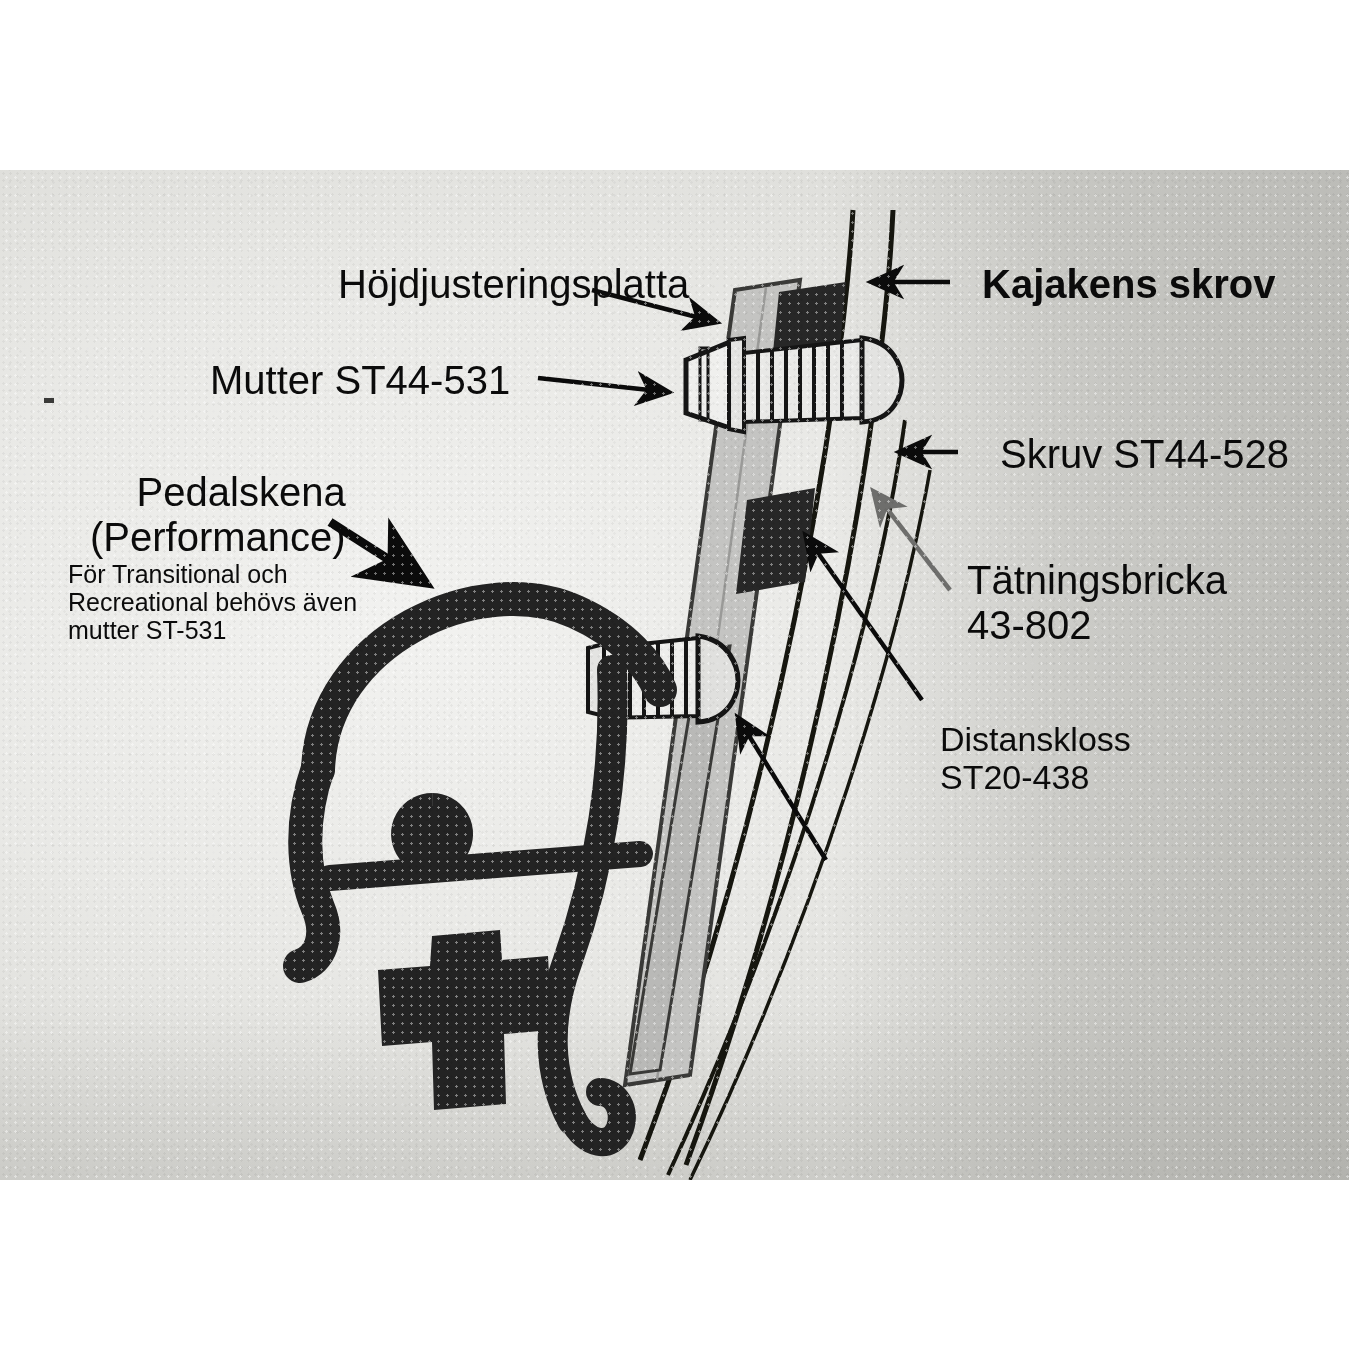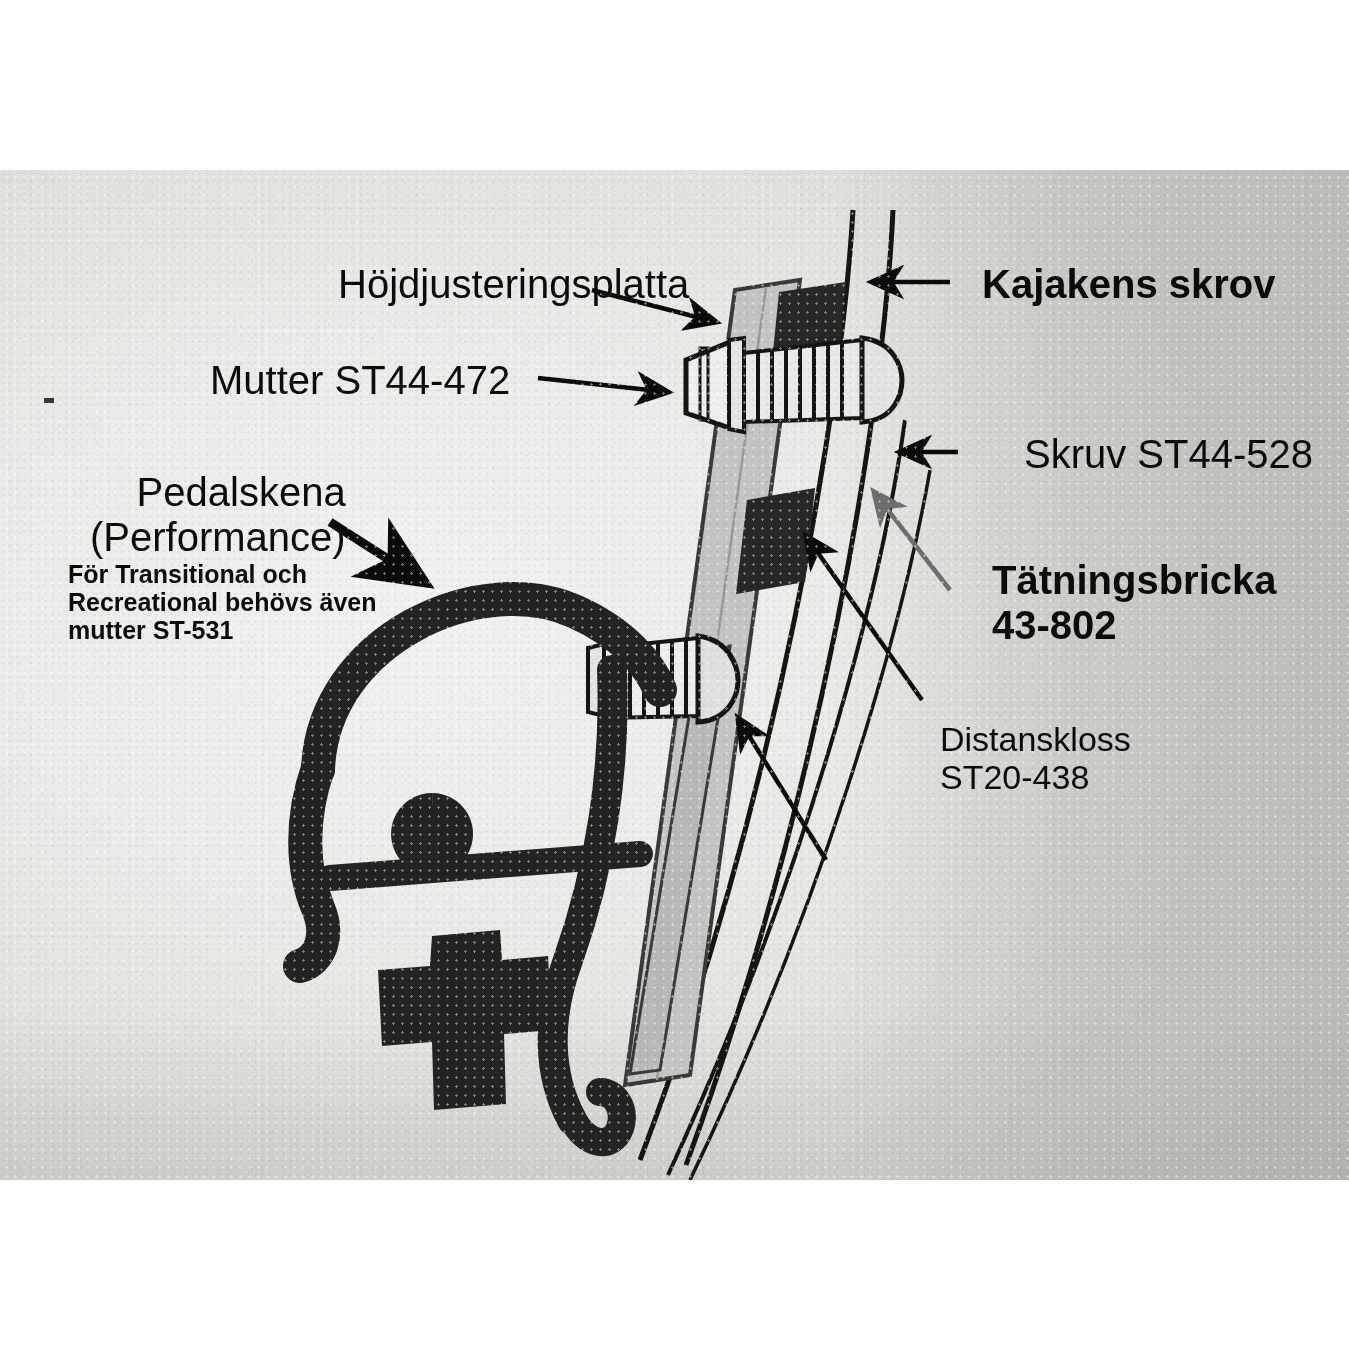--- a/index.html
+++ b/index.html
@@ -69,21 +69,21 @@
   }
   .lbl {
     position: absolute;
     color: #0b0b0b;
     line-height: 1.12;
     white-space: pre;
     z-index: 5;
   }
   .lbl.big   { font-size: 40px; }
   .lbl.mid   { font-size: 34px; }
-  .lbl.small { font-size: 25px; font-weight: bold; }
+  .lbl.small { font-size: 25px; }
   .speck {
     position: absolute;
     background: #3a3a38;
     z-index: 4;
   }
 </style>
 </head>
 <body>
 
 <div id="page">
@@ -197,27 +197,27 @@
         <path d="M922,530 L806,366" marker-end="url(#arrowhead)"></path>
 
         <path d="M826,690 L738,548" marker-end="url(#arrowhead)"></path>
 
         <line x1="330" y1="352" x2="424" y2="412" marker-end="url(#arrowhead)" stroke-width="9"></line>
       </g>
     </svg>
 
     <div class="lbl big" style="left:338px; top:92px;">Höjdjusteringsplatta</div>
 
-    <div class="lbl big" style="left:210px; top:188px;">Mutter ST44-472</div>
+    <div class="lbl big" style="left:210px; top:188px;">Mutter ST44-531</div>
 
     <div class="lbl big" style="left:982px; top:92px;font-weight:bold;">Kajakens skrov</div>
 
-    <div class="lbl big" style="left:1024px; top:262px;">Skruv ST44-528</div>
-
-    <div class="lbl big" style="left:992px; top:388px;font-weight:bold;">Tätningsbricka
+    <div class="lbl big" style="left:1000px; top:262px;">Skruv ST44-528</div>
+
+    <div class="lbl big" style="left:967px; top:388px;">Tätningsbricka
 43-802</div>
 
     <div class="lbl mid" style="left:940px; top:522px;margin-top:28px;">Distanskloss
 ST20-438</div>
 
 
     <div class="lbl big" style="left:90px; top:300px;text-align:right;">Pedalskena
 (Performance)</div>
 
     <div class="lbl small" style="left:68px; top:390px;">För Transitional och

